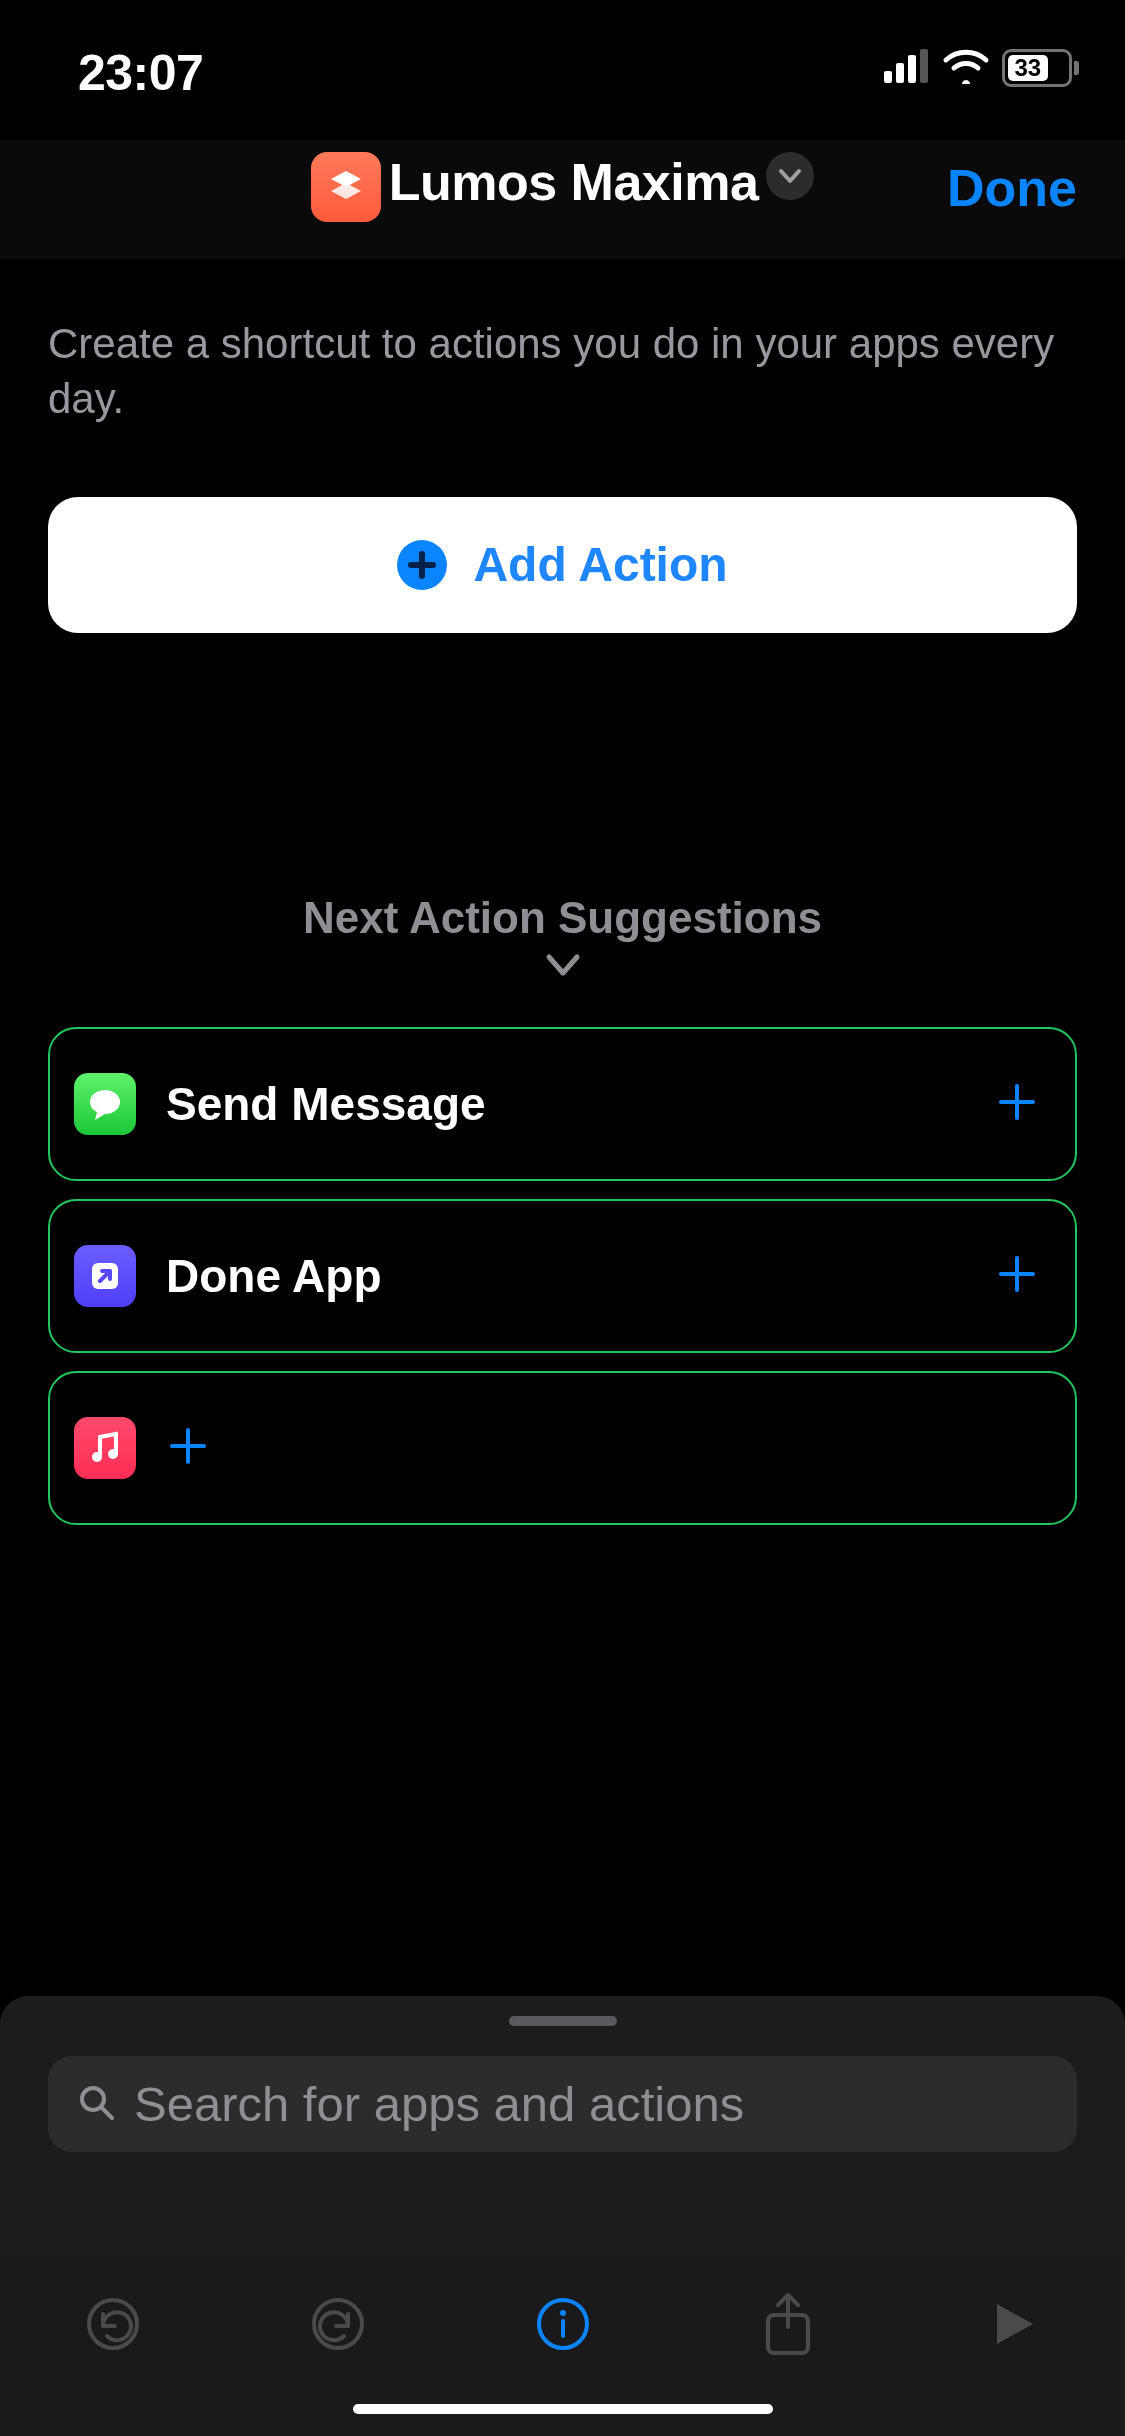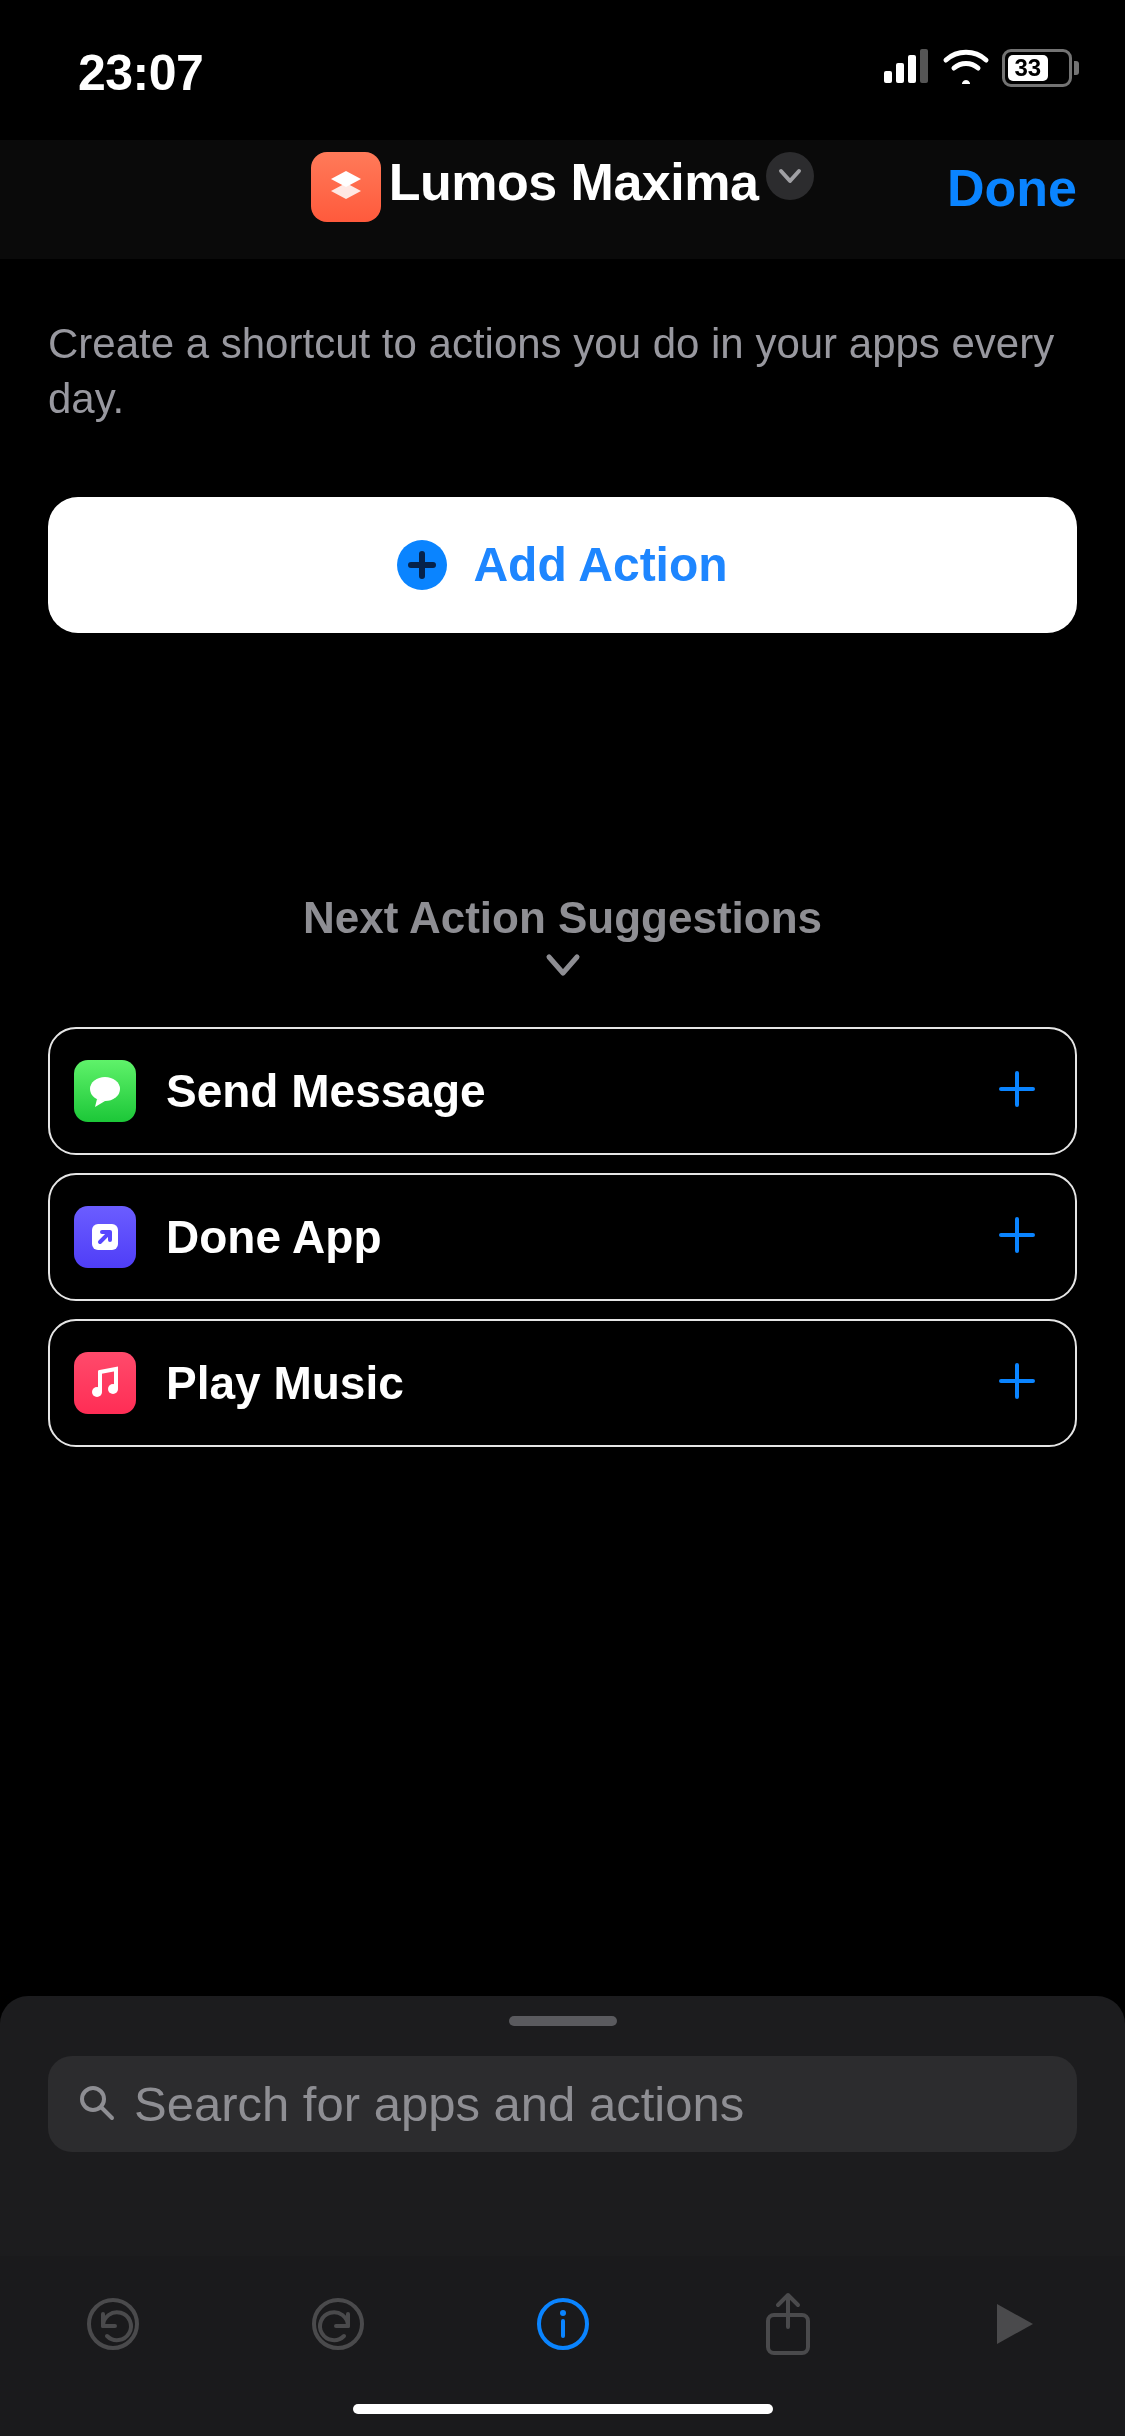--- a/index.html
+++ b/index.html
@@ -30,21 +30,21 @@
     .add-action { margin-top:70px; height:136px; background:#ffffff; border-radius:30px; display:flex; align-items:center; justify-content:center; gap:26px; }
     .add-action .plus { width:50px; height:50px; border-radius:50%; background:#0a84ff; display:flex; align-items:center; justify-content:center; }
     .add-action .label { font-size:48px; font-weight:600; color:#1e86ff; }
 
     
     .sugg-section { margin-top:260px; }
     .sugg-hdr { display:flex; align-items:center; justify-content:center; padding: 0 8px 18px 8px; flex-direction: column; }
     .sugg-title { font-size:44px; font-weight:600; color:#8e8e93; }
     .sugg-chev { color:#8e8e93; }
 
-    .sugg-row { margin-top:18px; height:128px; border:2px solid #e5e5e5; border-radius:28px; display:flex; align-items:center; padding:0 36px 0 24px; gap:30px; background:#000; }
+    .sugg-row { margin-top:18px; height:154px; border:2px solid #22c55e; border-radius:28px; display:flex; align-items:center; padding:0 36px 0 24px; gap:30px; background:#000; }
     .sugg-row + .sugg-row { margin-top:18px; }
     .sugg-app { width:62px; height:62px; border-radius:14px; display:flex; align-items:center; justify-content:center; }
     .sugg-label { font-size:46px; font-weight:600; flex:1; }
     .sugg-plus { color:#0a84ff; }
 
     .app-msg   { background: linear-gradient(180deg,#5ff26a,#1cc738); }
     .app-open  { background: linear-gradient(180deg,#6b5dff,#4f3ef7); }
     .app-music { background: linear-gradient(180deg,#ff4a6b,#ff2d55); }
 
     
@@ -166,21 +166,20 @@
 
     <div class="sugg-row">
       <span class="sugg-app app-music">
         <svg width="38" height="38" viewBox="0 0 38 38">
           <path d="M14 8 L30 5 V24" stroke="#fff" stroke-width="4" fill="none" stroke-linecap="round"></path>
           <circle cx="11" cy="28" r="5" fill="#fff"></circle>
           <circle cx="27" cy="25" r="5" fill="#fff"></circle>
           <path d="M14 8 V27" stroke="#fff" stroke-width="4" fill="none" stroke-linecap="round"></path>
         </svg>
       </span>
-      <span class="sugg-label">Play Music</span>
       <span class="sugg-plus">
         <svg width="44" height="44" viewBox="0 0 44 44">
             <path d="M22 6 V38 M6 22 H38" stroke="#0a84ff" stroke-width="4" stroke-linecap="round"></path>
           </svg>
       </span>
     </div>
   </div>
 
 </div>
 

